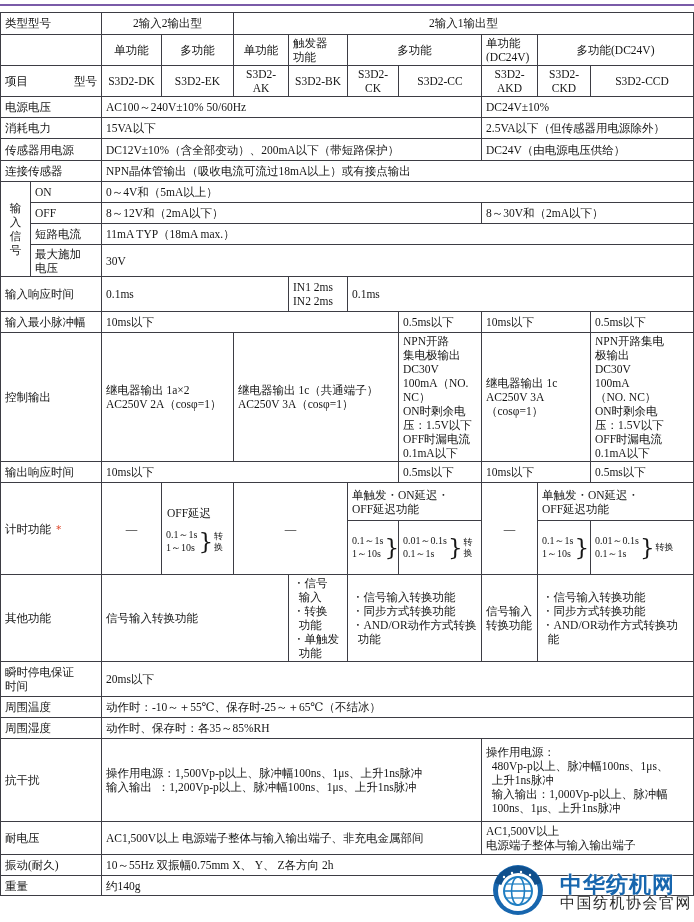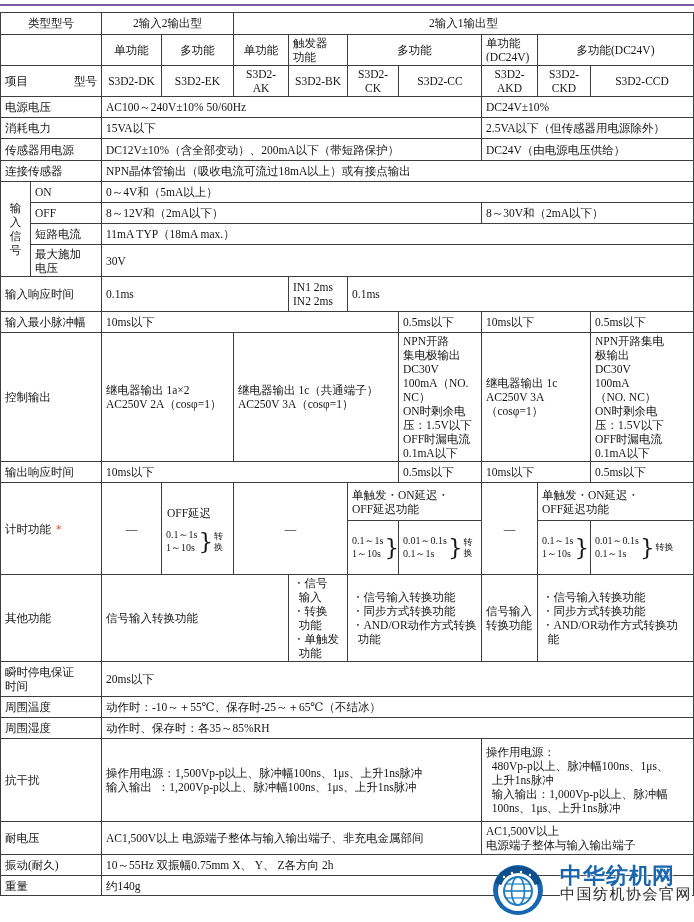--- a/index.html
+++ b/index.html
@@ -16,21 +16,21 @@
   .sm{font-size:10.5px;line-height:1.2;}
   .dash{text-align:center;font-size:12px;}
   .corner3{display:flex;justify-content:space-between;align-items:center;text-align:right;}
   .asterisk{color:#e04b2f;margin-left:2px;}
   .timer-box{display:flex;align-items:center;gap:1px;}
   .ranges{font-size:10px;white-space:pre;line-height:1.25;}
   .brace{font-size:23px;font-weight:300;line-height:1;font-family:"DejaVu Serif",serif;}
   .note{font-size:9px;}
   .offd{margin:3px 0 9px 1px;}
   .vtop{vertical-align:top;margin-left:24px;}
-  .watermark{position:absolute;right:2px;bottom:2px;display:flex;align-items:flex-start;gap:16px;z-index:5;}
+  .watermark{position:absolute;right:2px;bottom:2px;display:flex;align-items:center;gap:16px;z-index:5;}
   .wm-text{display:flex;flex-direction:column;line-height:1.05;}
   .wm-title{font-size:22px;font-weight:bold;color:#1766ae;letter-spacing:1px;
             text-shadow:0 0 2px #fff,0 0 2px #fff;}
   .wm-sub{font-size:15px;color:#2b2b2b;letter-spacing:1.5px;background:#fff;}
 </style>
 </head>
 <body>
 
 <div class="page">
 
@@ -46,21 +46,21 @@
         <col style="width:59px">
       <col style="width:51px">
         <col style="width:83px">
         <col style="width:56px">
         <col style="width:53px">
         <col style="width:103px">
     </colgroup>
 
     <tbody>
         <tr style="height:22px">
-      <td class="hd" colspan="2" style="text-align:center">类型型号</td>
+      <td class="hd" colspan="2" style="text-align:left">类型型号</td>
       <td class="hd c" colspan="2">2输入2输出型</td>
       <td class="hd c" colspan="7">2输入1输出型</td>
     </tr>
 
     <tr style="height:31px">
       <td class="hd" colspan="2"></td>
       <td class="hd c">单功能</td>
       <td class="hd c">多功能</td>
       <td class="hd c">单功能</td>
       <td class="hd pre">触发器

